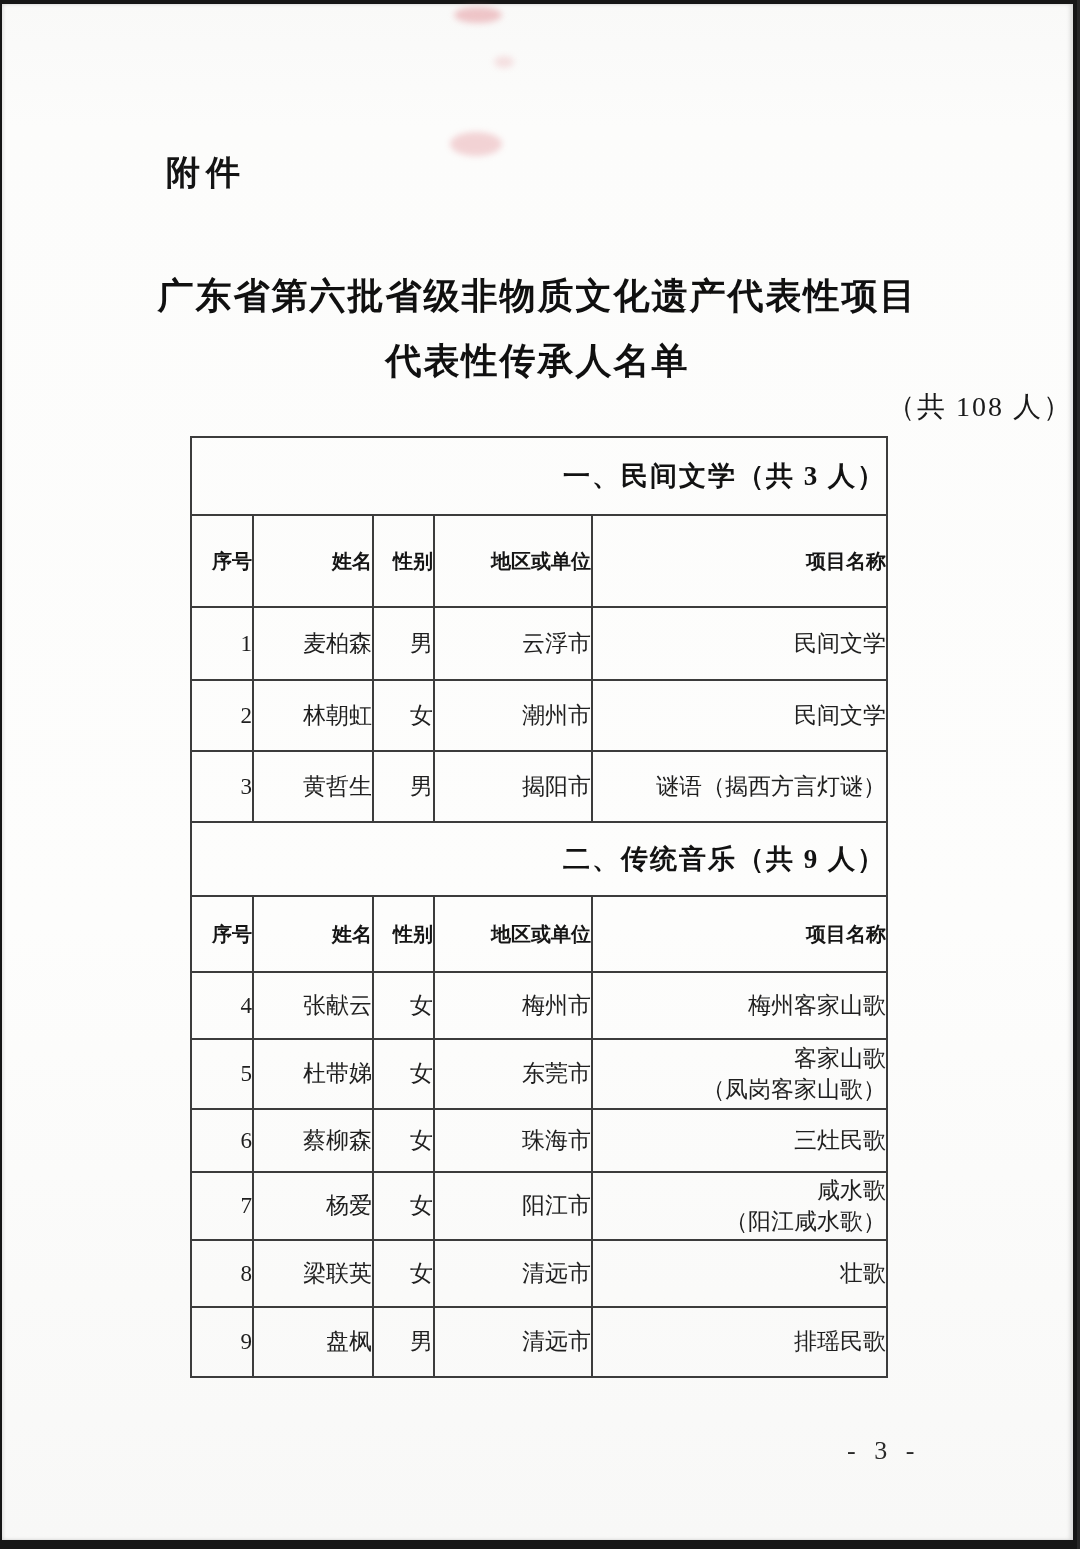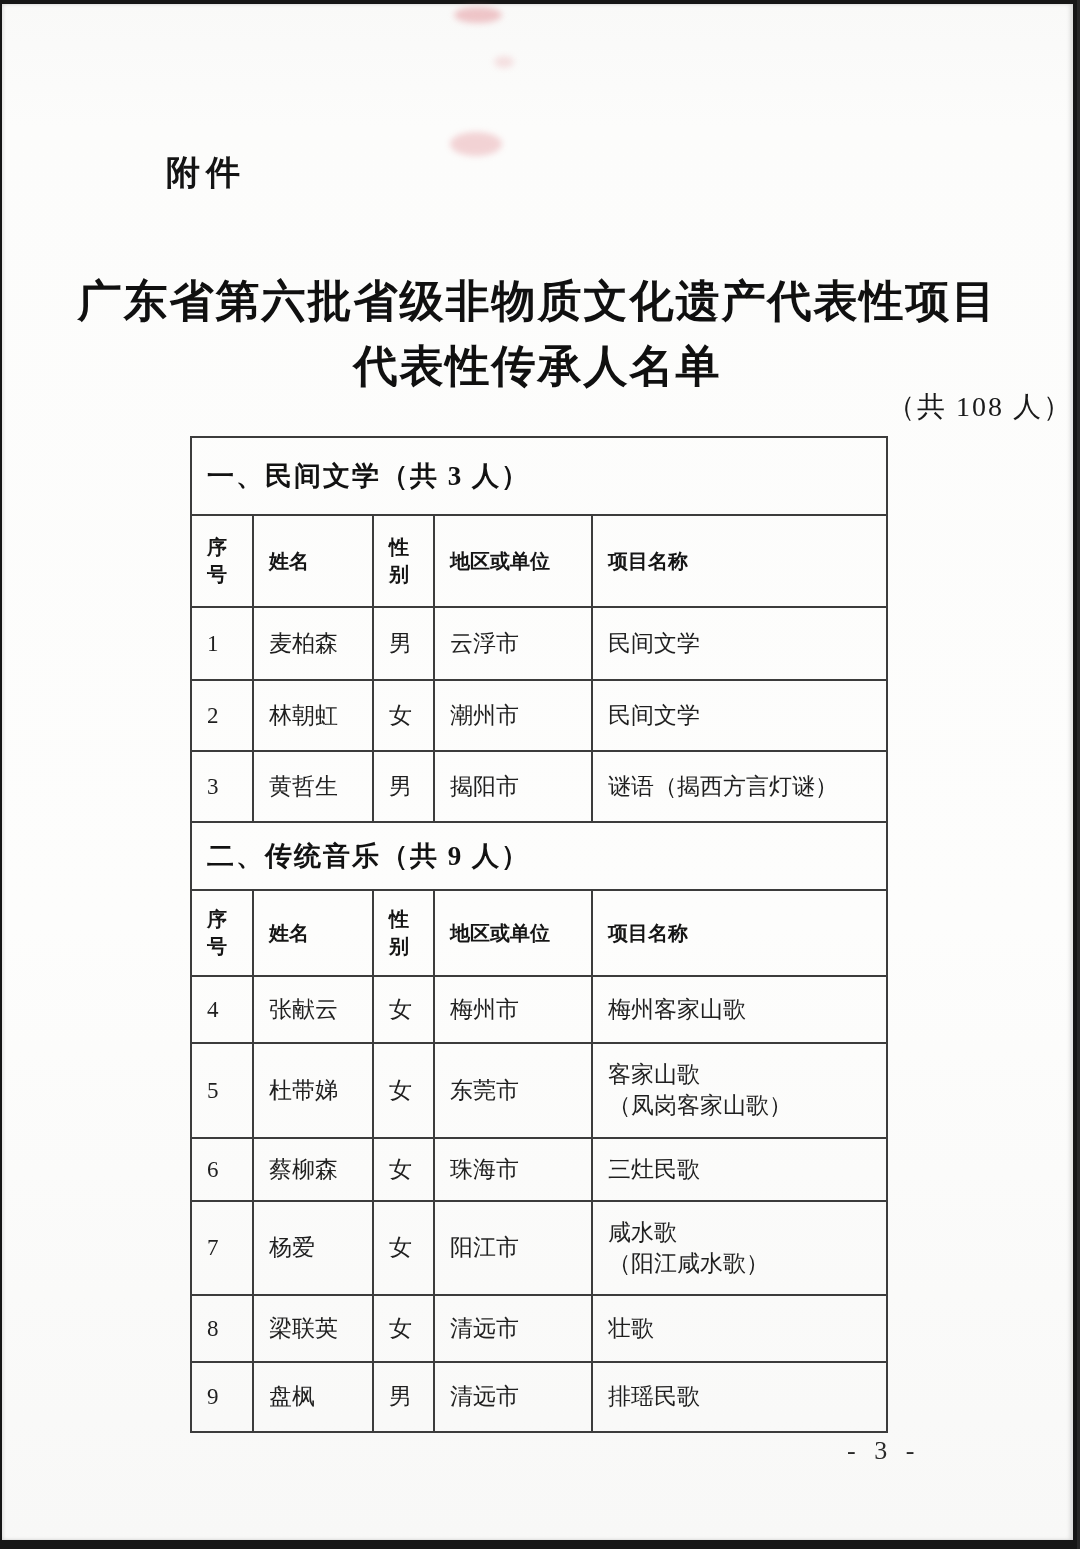--- a/index.html
+++ b/index.html
@@ -17,52 +17,52 @@
     color: #1c1c1c;
   }
   .attachment {
     position: absolute; left: 164px; top: 146px;
     font-size: 34px; font-weight: bold; letter-spacing: 6px;
     color: #141414;
   }
   .title {
     position: absolute; left: 0; width: 100%;
     text-align: center; font-weight: bold; color: #101010;
-    font-size: 44px; letter-spacing: 2px;
+    font-size: 36px; letter-spacing: 2px;
   }
   .title.t1 { top: 268px; }
   .title.t2 { top: 333px; }
   .subtitle {
     position: absolute; left: 0; width: 100%;
     text-align: right; font-size: 28px; color: #1a1a1a;
     top: 384px; letter-spacing: 2px;
   }
   table.roster {
     position: absolute; left: 188px; top: 432px;
     width: 696px;
     border-collapse: collapse;
     table-layout: fixed;
     background: transparent;
   }
   table.roster td {
     border: 2px solid #3c3c3c;
-    text-align: left; vertical-align: middle;
-    padding: 15px;
+    text-align: right; vertical-align: middle;
+    padding: 0;
     font-size: 23px; color: #1f1f1f;
     line-height: 1.35;
   }
   tr.sec td { font-size: 27px; font-weight: bold; letter-spacing: 2px; color: #121212; }
   tr.head td { font-size: 20px; font-weight: bold; color: #151515; }
   td.project { white-space: pre-line; }
   tr.hs1 { height: 78px; }
   tr.hh1 { height: 92px; }
   tr.hr1 { height: 73px; }
   tr.hr2 { height: 71px; }
   tr.hr3 { height: 71px; }
-  tr.hs2 { height: 60px; }
+  tr.hs2 { height: 74px; }
   tr.hh2 { height: 76px; }
   tr.hr4 { height: 67px; }
   tr.hr5 { height: 70px; }
   tr.hr6 { height: 63px; }
   tr.hr7 { height: 68px; }
   tr.hr8 { height: 67px; }
   tr.hr9 { height: 70px; }
   .pagenum {
     position: absolute; left: 845px; top: 1432px;
     font-size: 26px; color: #2a2a2a; letter-spacing: 6px;

